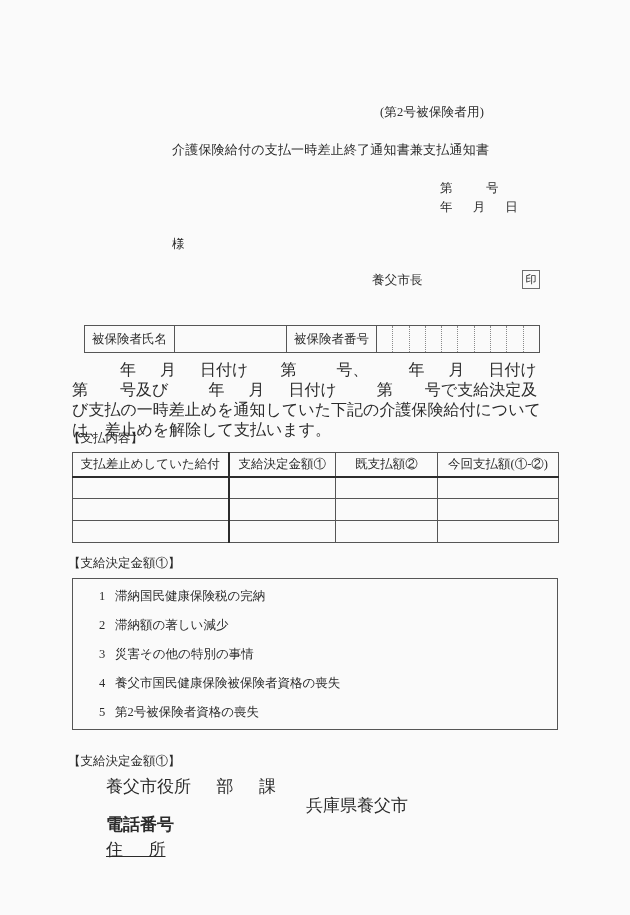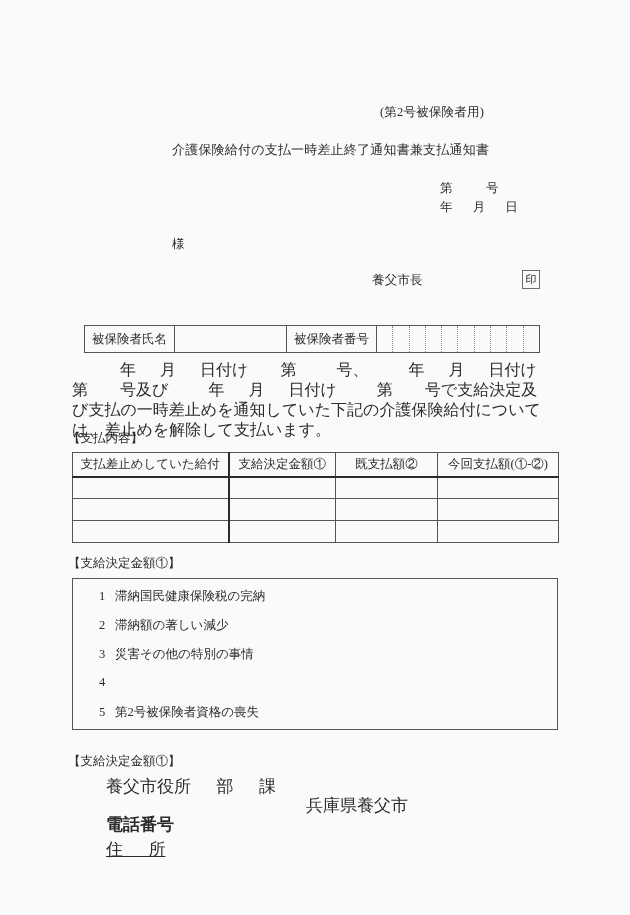--- a/index.html
+++ b/index.html
@@ -227,20 +227,21 @@
     <div class="reason-item">
       <span class="reason-no">2</span>
       <span class="reason-txt">滞納額の著しい減少</span>
     </div>
     <div class="reason-item">
       <span class="reason-no">3</span>
       <span class="reason-txt">災害その他の特別の事情</span>
     </div>
     <div class="reason-item">
       <span class="reason-no">4</span>
+      <span class="reason-txt">養父市国民健康保険被保険者資格の喪失</span>
     </div>
     <div class="reason-item">
       <span class="reason-no">5</span>
       <span class="reason-txt">第2号被保険者資格の喪失</span>
     </div>
   </div>
 
   <div class="sec-head head-contact">【支給決定金額①】</div>
   <div class="contact-line contact-office">養父市役所      部      課</div>
   <div class="contact-line contact-addr">住      所</div>

